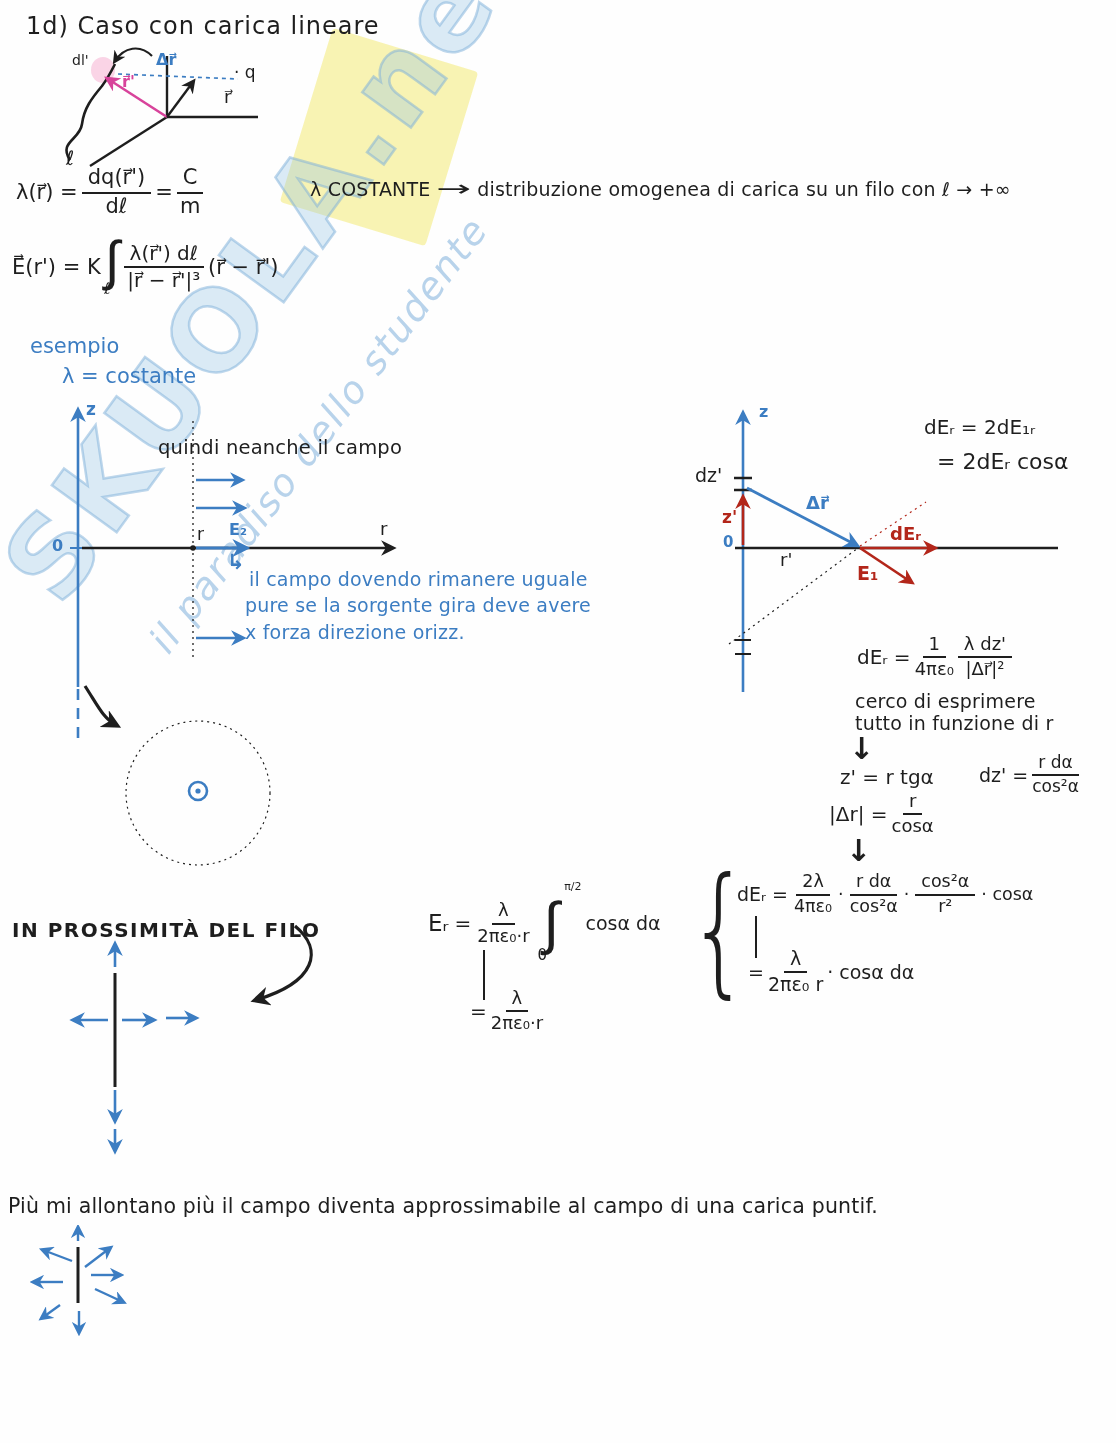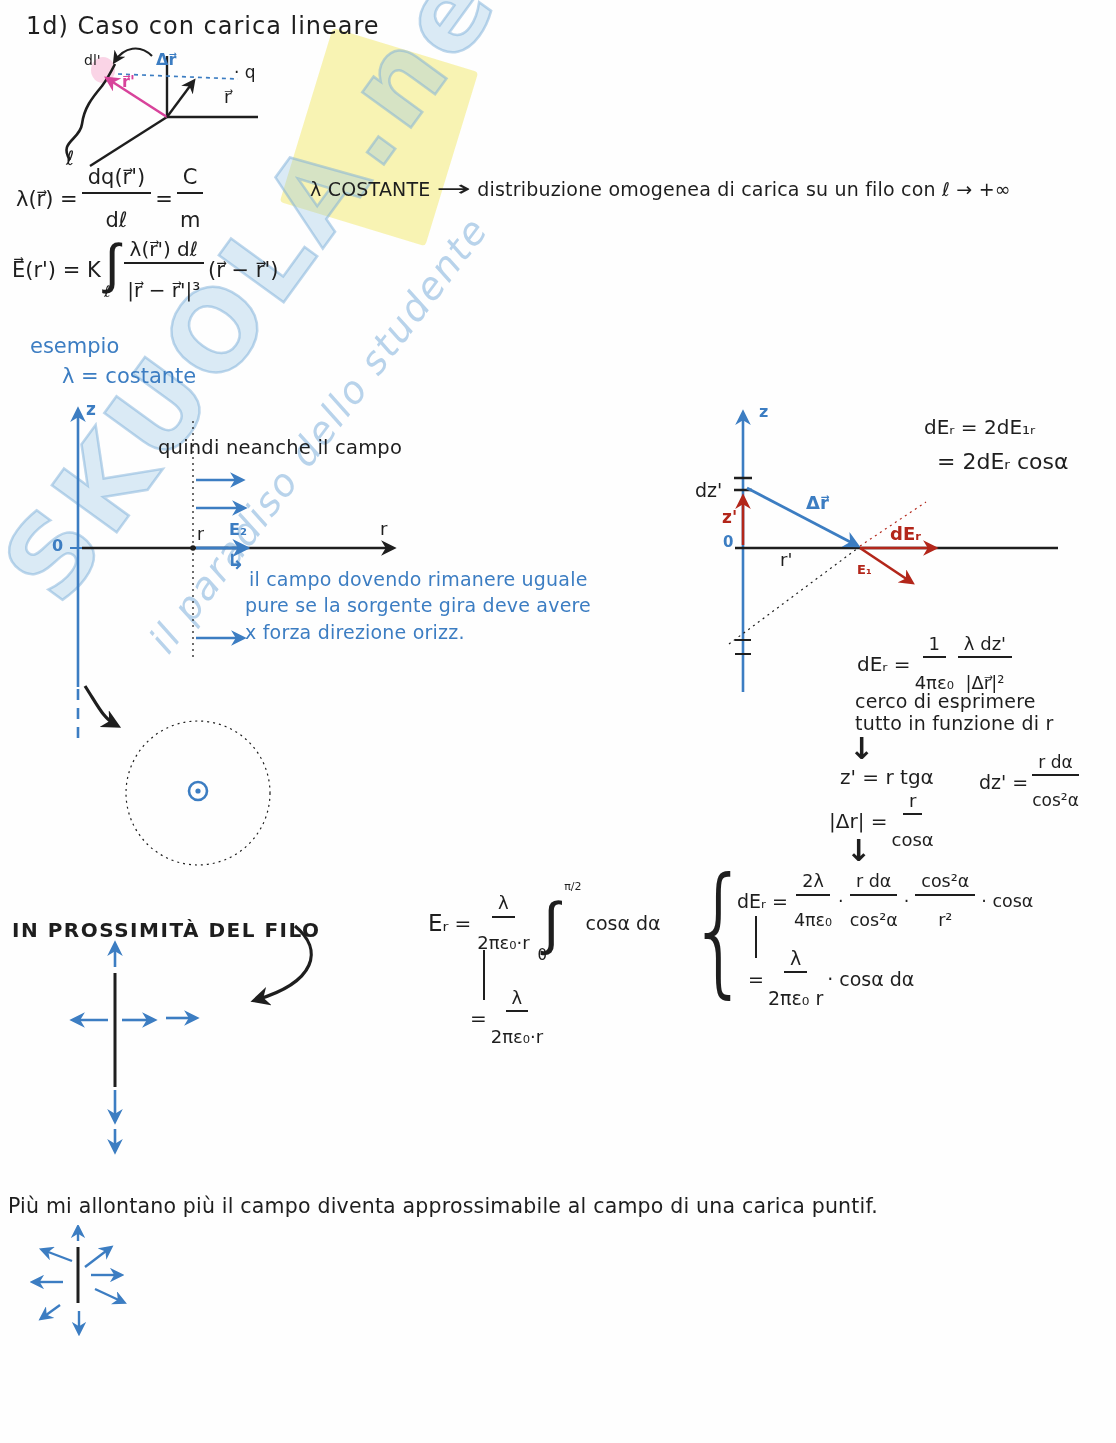--- a/index.html
+++ b/index.html
@@ -7,21 +7,21 @@
         font-family:"DejaVu Sans",sans-serif;color:#1e1e1e;}
   .abs{position:absolute;}
   .ink{color:#1e1e1e;}
   .blue{color:#3c7dc2;}
   .red{color:#b3261a;}
   .pink{color:#d8439b;}
   .hl{background:rgba(246,183,214,.6);padding:0 3px;border-radius:3px;}
   .formula{display:flex;align-items:center;gap:4px;white-space:nowrap;}
   .frac{display:inline-flex;flex-direction:column;align-items:center;line-height:1.12;text-align:right;}
   .frac .num{padding:0 6px 2px;border-bottom:2px solid currentColor;}
-  .frac .den{padding-top:15px;}
+  .frac .den{padding-top:1px;}
   .intwrap{display:inline-flex;flex-direction:column;align-items:center;line-height:.85;}
   .intsym{font-size:54px;font-weight:300;}
   .intsub{font-size:16px;margin-top:-2px;margin-left:-10px;}
   .bigint{position:relative;display:inline-block;padding:2px 20px 2px 8px;}
   .bigint .sym{font-size:58px;font-weight:300;line-height:1;}
   .bigint .sup{position:absolute;top:-12px;right:-2px;font-size:11px;}
   .bigint .sub{position:absolute;bottom:-10px;left:2px;font-size:15px;}
   .vline{position:absolute;width:0;border-left:2.2px solid #1e1e1e;}
   .darrow{font-size:30px;font-weight:bold;line-height:1;}
   .stretch-arrow{display:inline-block;transform:scaleX(1.9);font-size:22px;}
@@ -69,21 +69,21 @@
     <path d="M127,75 V14" stroke="#1e1e1e" stroke-width="2.4" fill="none"></path>
     <path d="M127,75 H218" stroke="#1e1e1e" stroke-width="2.4" fill="none"></path>
     <path d="M127,75 L50,124" stroke="#1e1e1e" stroke-width="2.4" fill="none"></path>
     <ellipse cx="63" cy="28" rx="12" ry="13" fill="rgba(246,183,214,.6)"></ellipse>
     <path d="M30,118 C18,100 40,98 42,82 C44,66 52,56 62,44 C68,36 71,30 75,22" stroke="#1e1e1e" stroke-width="2.6" fill="none"></path>
     <path d="M112,14 C100,2 84,5 75,19" stroke="#1e1e1e" stroke-width="2.2" fill="none" marker-end="url(#mk)"></path>
     <path d="M127,75 L68,37" stroke="#d8439b" stroke-width="2.6" fill="none" marker-end="url(#mp)"></path>
     <path d="M127,75 L153,40" stroke="#1e1e1e" stroke-width="2.4" fill="none" marker-end="url(#mk)"></path>
     <path d="M78,32 L198,37" stroke="#3c7dc2" stroke-width="1.6" stroke-dasharray="4,4" fill="none"></path>
   </svg>
-  <div class="abs content ink" style="left:84px;top:52px;font-size:14px;">dl'</div>
+  <div class="abs content ink" style="left:72px;top:52px;font-size:14px;">dl'</div>
   <div class="abs content ink" style="left:66px;top:146px;font-size:20px;">ℓ</div>
   <div class="abs content pink" style="left:122px;top:72px;font-size:16px;font-weight:bold;">r⃗'</div>
   <div class="abs content blue" style="left:156px;top:50px;font-size:16px;font-weight:bold;">Δr⃗</div>
   <div class="abs content ink" style="left:224px;top:86px;font-size:18px;">r⃗</div>
   <div class="abs content ink" style="left:234px;top:62px;font-size:17px;">· q</div>
 
   <div class="abs content formula" style="left:16px;top:166px;font-size:21px;">
     <span>λ(r⃗) =</span>
     <span class="frac">
         <span class="num">dq(r⃗')</span>
@@ -154,27 +154,27 @@
     <path d="M44,78 H62 M44,90 H62" stroke="#1e1e1e" stroke-width="2.4" fill="none"></path>
     <path d="M45,240 H61 M45,254 H61" stroke="#1e1e1e" stroke-width="1.8" fill="none"></path>
     <path d="M53,145 V98" stroke="#b3261a" stroke-width="2.6" fill="none" marker-end="url(#mr)"></path>
     <path d="M57,88 L166,145" stroke="#3c7dc2" stroke-width="2.8" fill="none" marker-end="url(#ml)"></path>
     <path d="M39,244 L168,148" stroke="#1e1e1e" stroke-width="1.2" stroke-dasharray="2,4" fill="none"></path>
     <path d="M170,146 L236,102" stroke="#b3261a" stroke-width="1.2" stroke-dasharray="2,4" fill="none"></path>
     <path d="M170,148 H244" stroke="#b3261a" stroke-width="2.6" fill="none" marker-end="url(#mr)"></path>
     <path d="M170,148 L221,182" stroke="#b3261a" stroke-width="2.6" fill="none" marker-end="url(#mr)"></path>
   </svg>
   <div class="abs content blue" style="left:759px;top:402px;font-size:16px;font-weight:bold;">z</div>
-  <div class="abs content ink" style="left:695px;top:464px;font-size:19px;margin-top:15px;">dz'</div>
+  <div class="abs content ink" style="left:695px;top:464px;font-size:19px;">dz'</div>
   <div class="abs content red" style="left:722px;top:507px;font-size:17px;font-weight:bold;">z'</div>
   <div class="abs content blue" style="left:723px;top:533px;font-size:15px;font-weight:bold;">0</div>
   <div class="abs content blue" style="left:806px;top:492px;font-size:18px;font-weight:bold;">Δr⃗</div>
   <div class="abs content ink" style="left:780px;top:549px;font-size:18px;">r'</div>
   <div class="abs content red" style="left:890px;top:523px;font-size:18px;font-weight:bold;">dEᵣ</div>
-  <div class="abs content red" style="left:857px;top:562px;font-size:13px;font-weight:bold;">E₁</div>
+  <div class="abs content red" style="left:857px;top:562px;font-size:19px;font-weight:bold;">E₁</div>
   <div class="abs content ink" style="left:924px;top:415px;font-size:20px;">dEᵣ = 2dE₁ᵣ</div>
   <div class="abs content ink" style="left:937px;top:449px;font-size:22px;">= 2dEᵣ cosα</div>
 
   <div class="abs content formula" style="left:857px;top:634px;font-size:18px;">
     <span style="font-size:20px;">dEᵣ =</span>
     <span class="frac">
         <span class="num">1</span>
         <span class="den">4πε₀</span>
       </span>
     <span class="frac">

